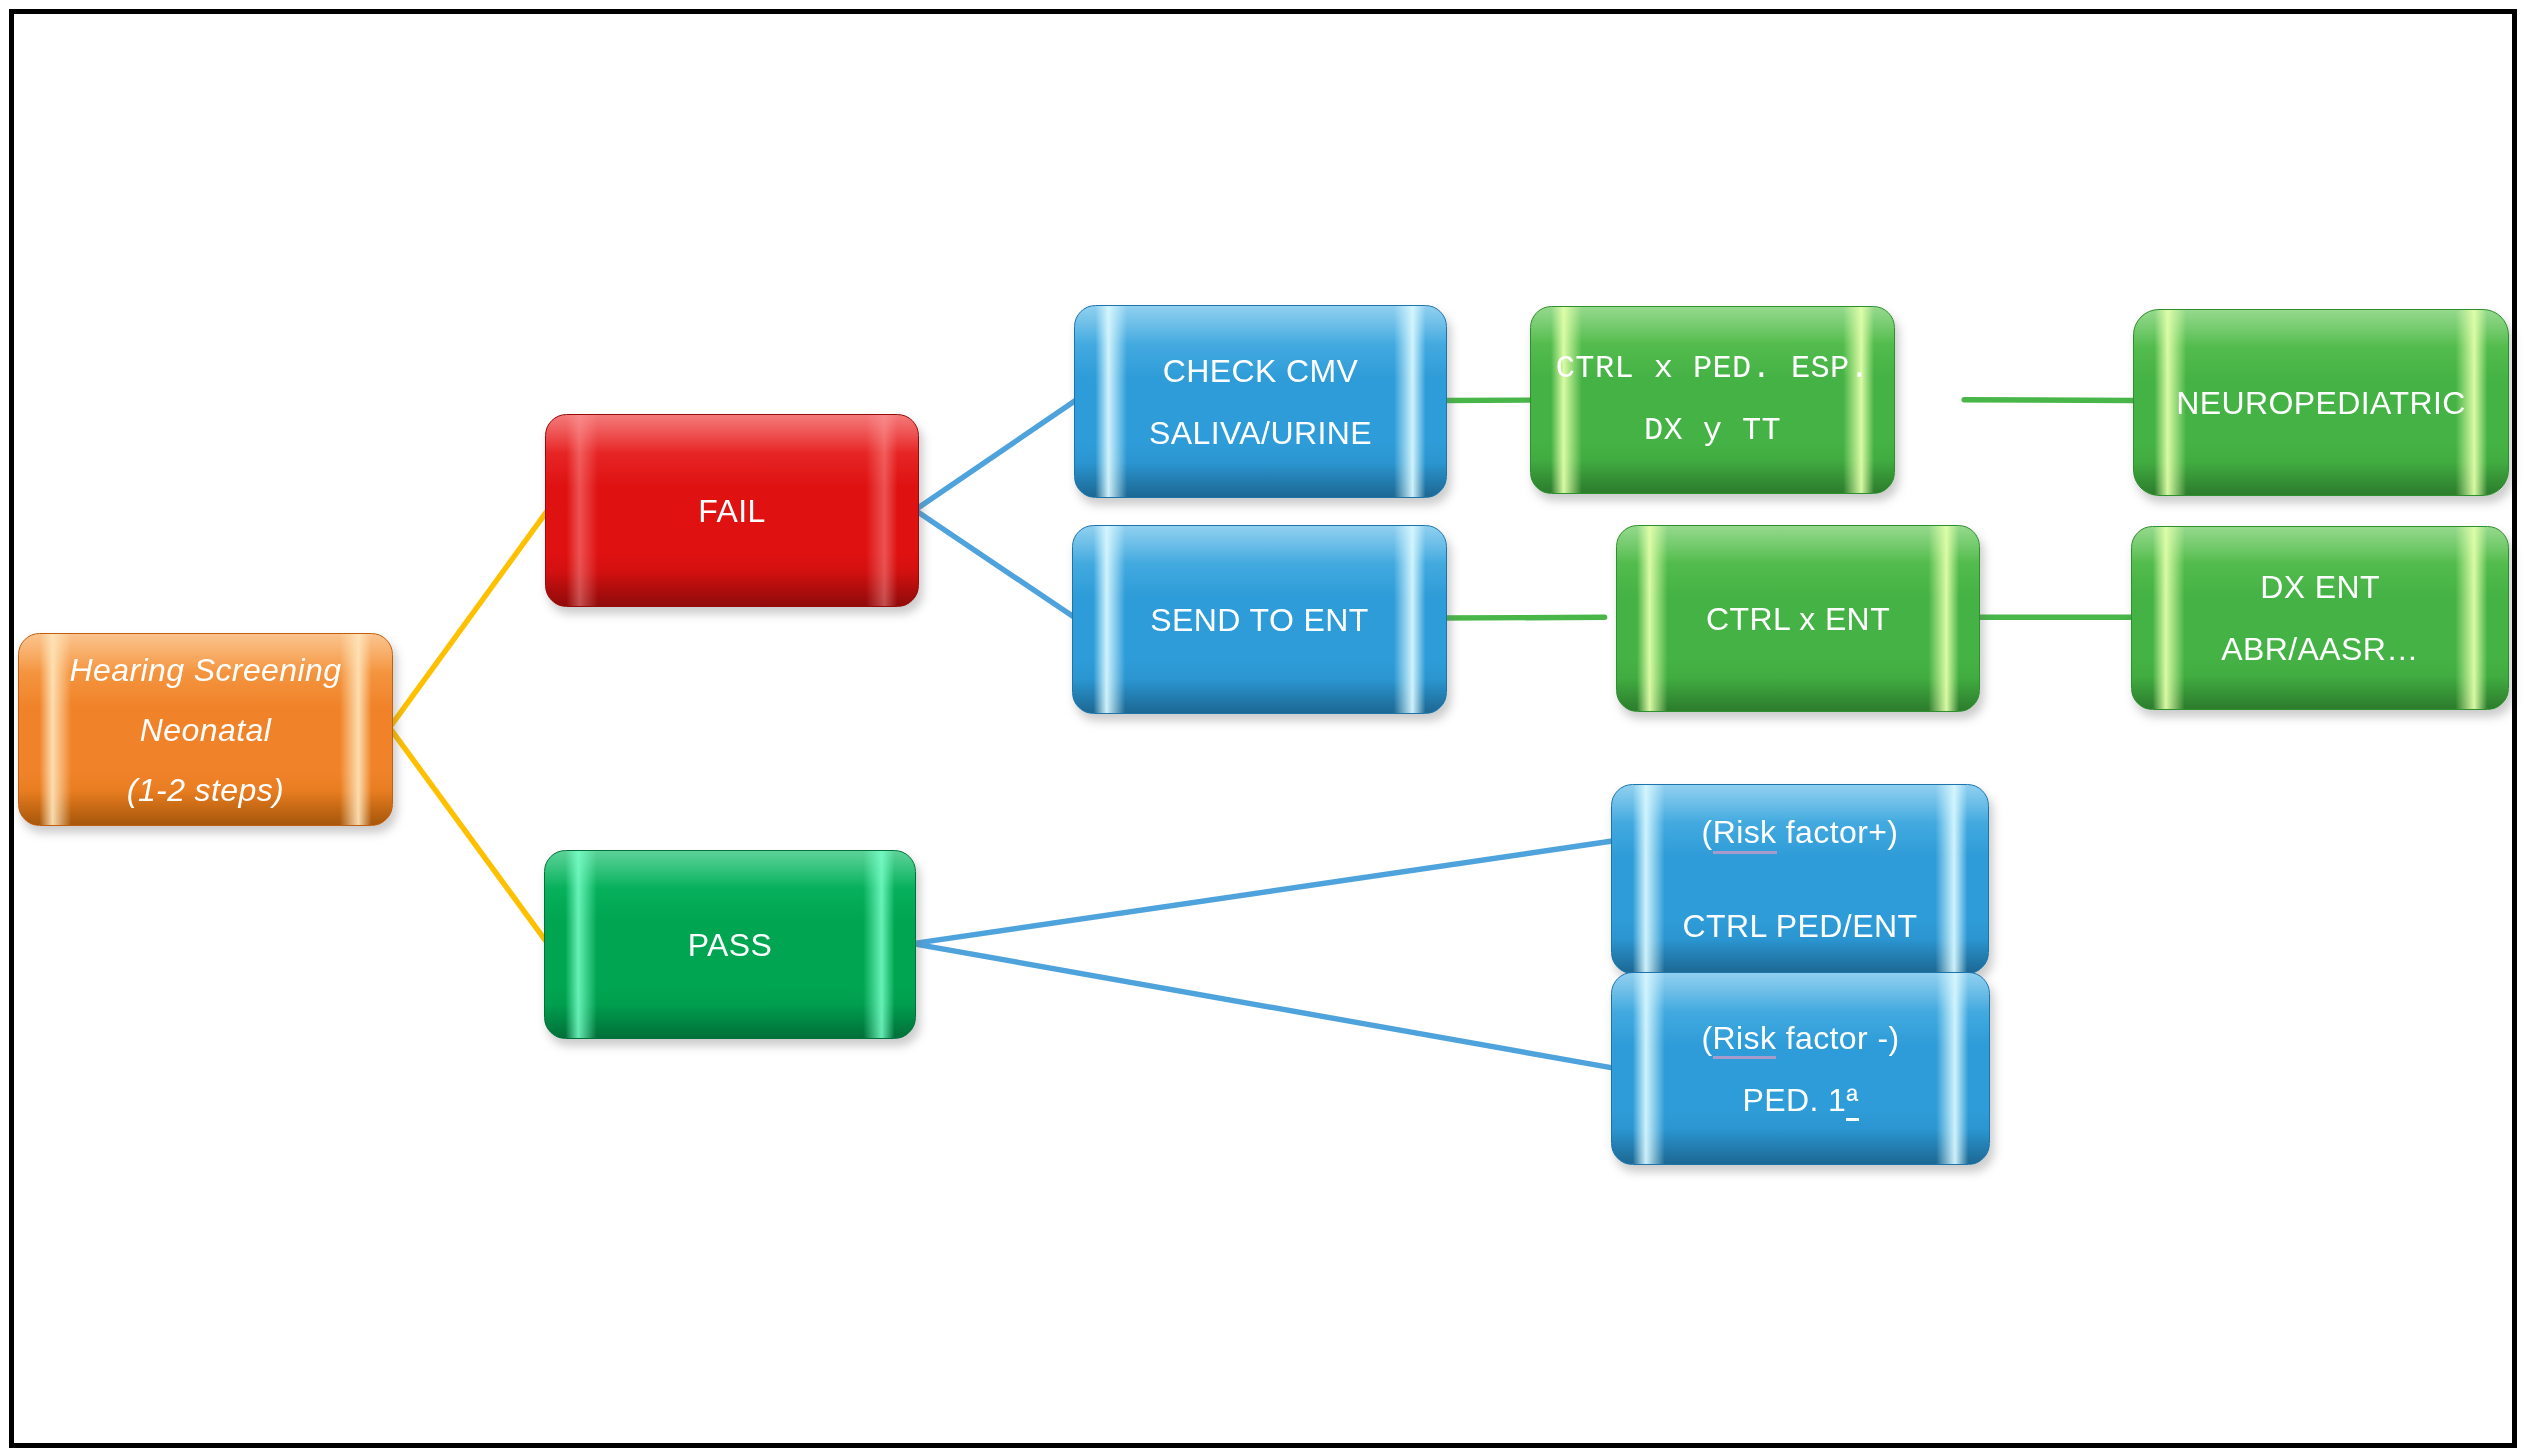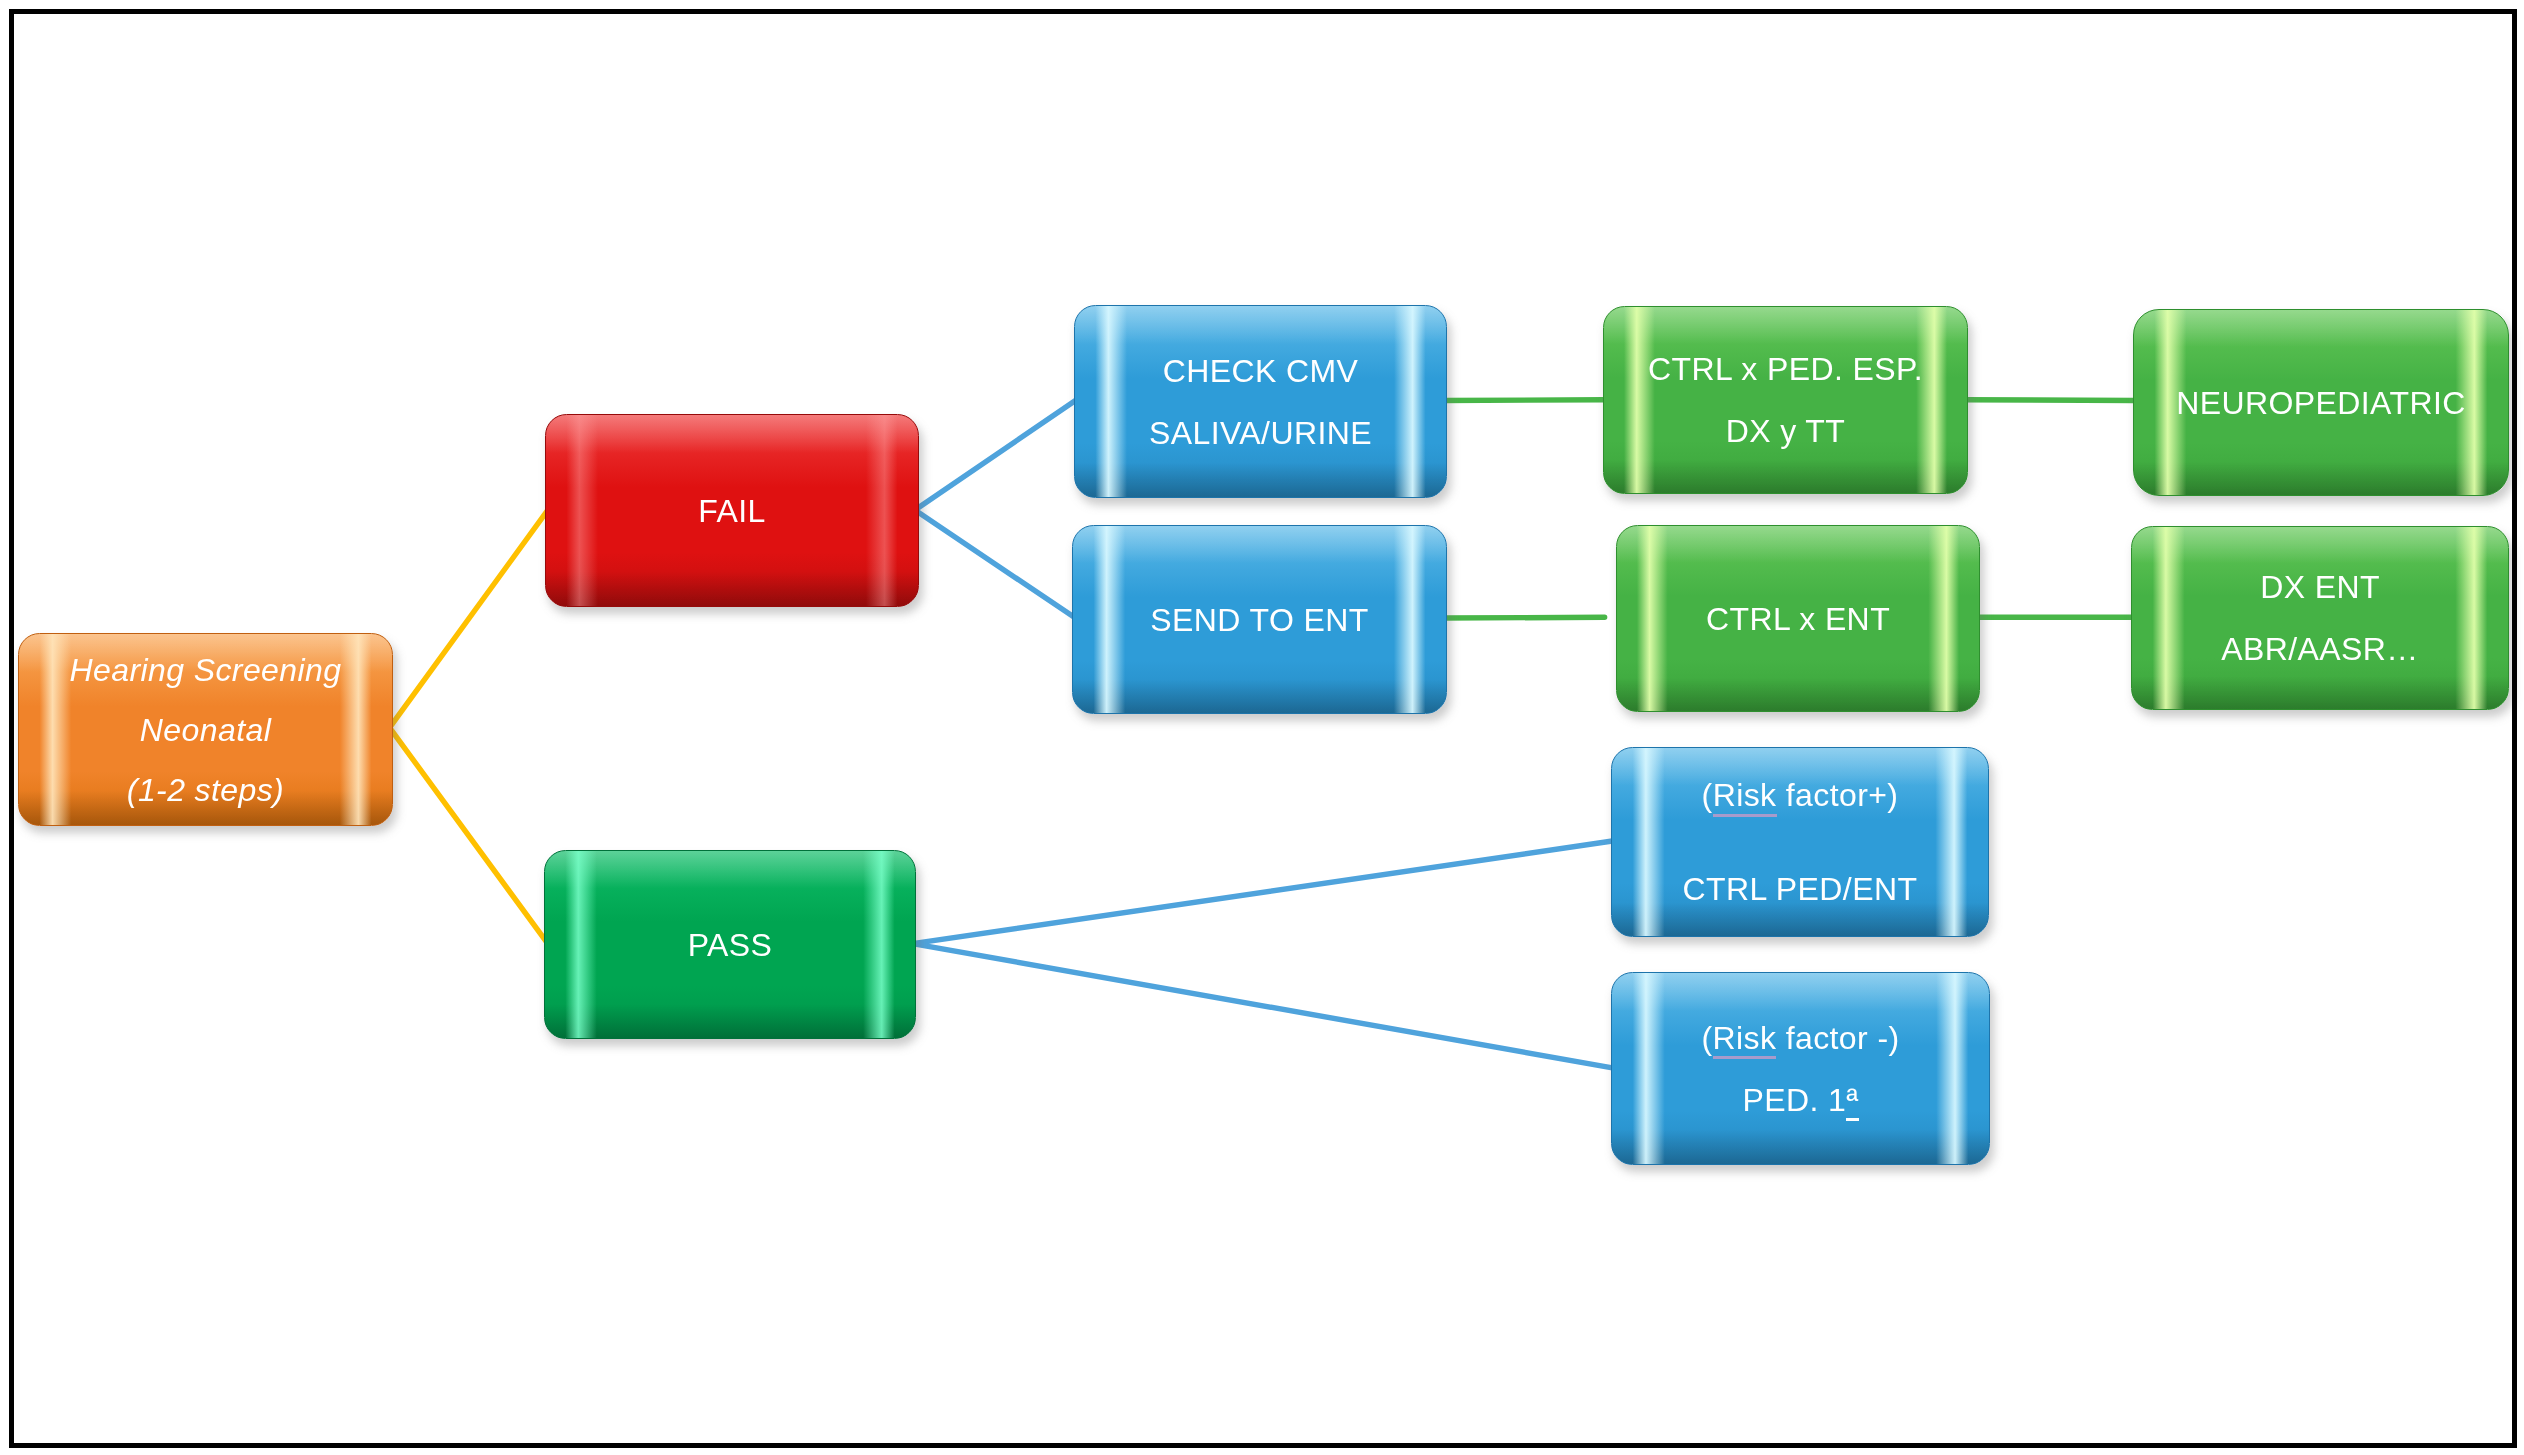--- a/index.html
+++ b/index.html
@@ -90,39 +90,39 @@
 
   <div class="node c-blue" style="left:1074px;top:305px;width:371px;height:191px;">
     <span>CHECK CMV</span>
     <span>SALIVA/URINE</span>
   </div>
 
   <div class="node c-blue" style="left:1072px;top:525px;width:373px;height:187px;">
     <span>SEND TO ENT</span>
   </div>
 
-  <div class="node c-green" style="left:1603px;top:306px;width:363px;height:186px;">
+  <div class="node c-green" style="left:1530px;top:306px;width:363px;height:186px;font-family:Liberation Mono, monospace;">
     <span>CTRL x PED. ESP.</span>
     <span>DX y TT</span>
   </div>
 
   <div class="node c-green" style="left:1603px;top:525px;width:362px;height:185px;margin-left:13px;">
     <span>CTRL x ENT</span>
   </div>
 
   <div class="node c-green" style="left:2133px;top:309px;width:374px;height:185px;border-radius:26px;">
     <span>NEUROPEDIATRIC</span>
   </div>
 
   <div class="node c-green" style="left:2131px;top:526px;width:376px;height:182px;">
     <span>DX ENT</span>
     <span>ABR/AASR…</span>
   </div>
 
-  <div class="node c-blue" style="left:1611px;top:747px;width:376px;height:188px;gap:32px;">
+  <div class="node c-blue" style="left:1611px;top:784px;width:376px;height:188px;gap:32px;">
     <span><span>(</span><span class="u-risk">Risk</span><span> factor+)</span></span>
     <span>CTRL PED/ENT</span>
   </div>
 
   <div class="node c-blue" style="left:1611px;top:972px;width:377px;height:191px;">
     <span><span>(</span><span class="u-risk">Risk</span><span> factor -)</span></span>
     <span><span>PED. 1</span><span class="u-ord">ª</span></span>
   </div>
 
   <div class="frame"></div>

